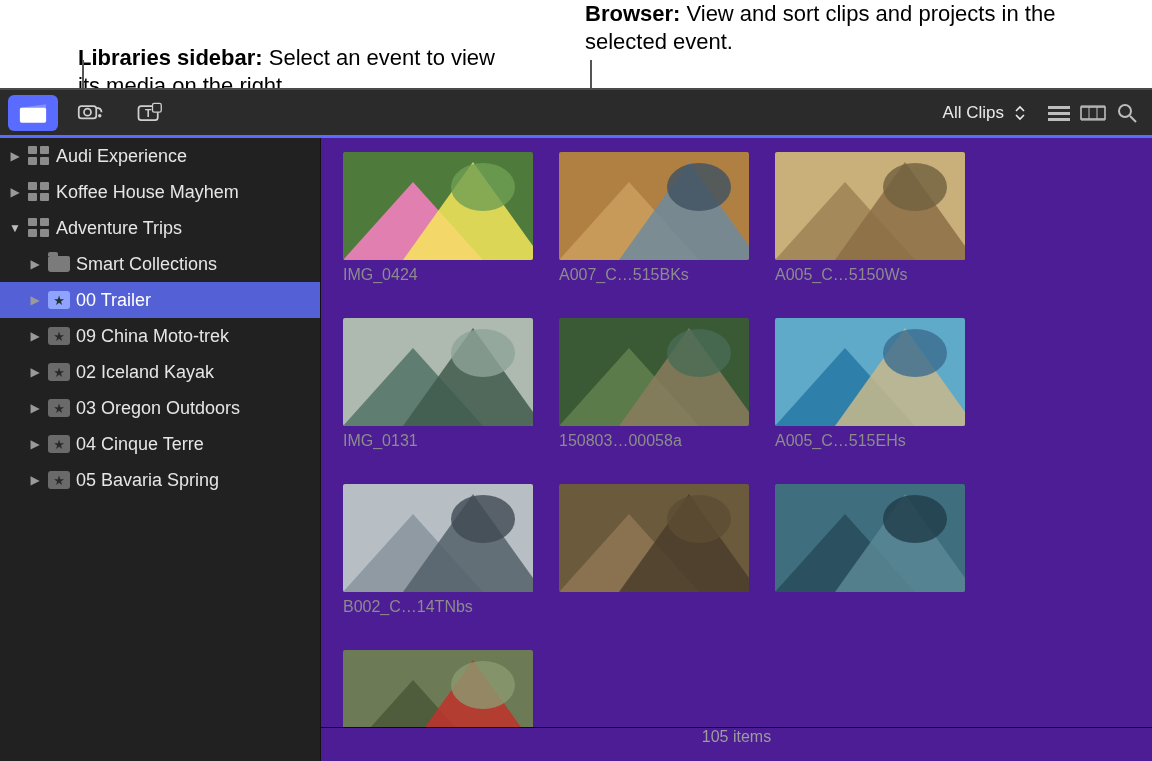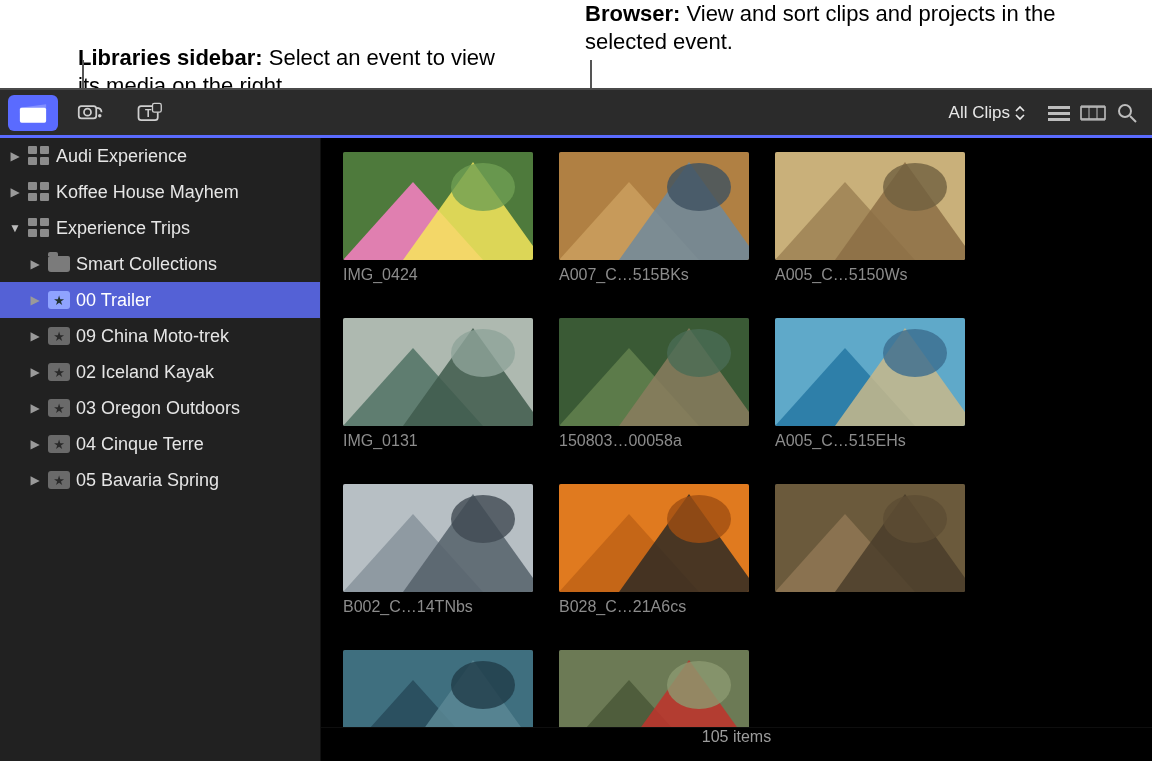--- a/index.html
+++ b/index.html
@@ -9,39 +9,39 @@
   .anno .label{position:absolute;font-size:22px;line-height:28px;color:#000;}
   .anno .label b{font-weight:700;}
   .callout{position:absolute;width:2px;background:#555;}
   
   .app{position:absolute;left:0;top:88px;width:1152px;height:672px;background:#1c1c1c;border-top:2px solid #4a4a4a;}
   .toolbar{height:48px;background:#2b2b2b;display:flex;align-items:center;border-bottom:3px solid #5a6bff;padding:0 8px;box-sizing:border-box;}
   .tb-btn{width:50px;height:36px;display:flex;align-items:center;justify-content:center;border-radius:6px;color:#cfcfcf;margin-right:8px;}
   .tb-btn.active{background:#5a6bff;color:#fff;}
   .tb-btn svg{width:28px;height:22px;}
   .spacer{flex:1;}
-  .filter-dd{color:#e8e8e8;font-size:17px;padding:4px 2px;display:flex;align-items:center;gap:4px;margin-right:14px;}
+  .filter-dd{color:#e8e8e8;font-size:17px;padding:4px 2px;display:flex;align-items:center;gap:10px;margin-right:14px;}
   .tb-ico{width:34px;height:34px;display:flex;align-items:center;justify-content:center;color:#bdbdbd;}
   .content{display:flex;height:624px;}
   
   .sidebar{width:320px;background:#212121;color:#e6e6e6;font-size:18px;overflow:auto;}
   .lib-row,.ev-row{display:flex;align-items:center;height:36px;padding-left:8px;box-sizing:border-box;gap:6px;white-space:nowrap;}
   .ev-row{padding-left:28px;}
   .ev-row.selected{background:#5461d6;color:#fff;}
   .tri{width:14px;text-align:center;color:#9a9a9a;font-size:12px;}
   .tri.down{color:#bcbcbc;}
   .lib-ico{display:inline-flex;width:22px;height:20px;}
   .lib-ico rect{fill:#8b8b8b;}
   .ev-ico{display:inline-flex;width:22px;height:20px;align-items:center;justify-content:center;}
   .ev-box{width:22px;height:18px;background:#6a6a6a;border-radius:3px;display:flex;align-items:center;justify-content:center;color:#2a2a2a;font-size:13px;line-height:1;}
   .ev-row.selected .ev-box{background:#8fa3ff;color:#233;}
   .folder-ico{width:22px;height:16px;background:#7b7b7b;border-radius:2px 2px 3px 3px;position:relative;}
   .folder-ico:before{content:"";position:absolute;top:-4px;left:0;width:10px;height:4px;background:#7b7b7b;border-radius:2px 2px 0 0;}
   
-  .browser{flex:1;background:#000000;display:flex;flex-direction:column;border-left:1px solid #111;}
+  .browser{flex:1;background:#4c1d95;display:flex;flex-direction:column;border-left:1px solid #111;}
   .grid{flex:1;overflow:auto;padding:14px 14px 0 22px;}
   .grid-inner{display:grid;grid-template-columns:repeat(3,190px);gap:34px 26px;}
   .clip{width:190px;}
   .thumb{width:190px;height:108px;background:#3a3a3a;border-radius:2px;overflow:hidden;}
   .thumb svg{width:100%;height:100%;display:block;}
   .clip-label{margin-top:6px;color:#8c8c8c;font-size:16px;white-space:nowrap;overflow:hidden;text-overflow:ellipsis;}
   .status{height:34px;border-top:1px solid #0e0e0e;color:#9c9c9c;font-size:16px;display:flex;justify-content:center;}
 </style>
 </head>
 <body>
@@ -143,21 +143,21 @@
           <div class="lib-row">
             <span class="tri down">▼</span>
             <span class="lib-ico">
               <svg width="22" height="20" viewBox="0 0 22 20">
                 <rect x="0" y="0" width="9" height="8" rx="1"></rect>
                 <rect x="12" y="0" width="9" height="8" rx="1"></rect>
                 <rect x="0" y="11" width="9" height="8" rx="1"></rect>
                 <rect x="12" y="11" width="9" height="8" rx="1"></rect>
               </svg>
             </span>
-            <span>Experience Trips</span>
+            <span>Adventure Trips</span>
           </div>
           <div class="ev-row">
             <span class="tri">▶</span>
             <span class="ev-ico">
               <span class="folder-ico"></span>
             </span>
             <span>Smart Collections</span>
           </div>
           <div class="ev-row selected">
             <span class="tri">▶</span>
@@ -275,31 +275,20 @@
               <div class="clip">
                 <div class="thumb">
                   <svg viewBox="0 0 190 108" preserveAspectRatio="none">
                     <rect width="190" height="108" fill="#b7bfc4"></rect>
                     <polygon points="0,108 70,30 140,108" fill="#8f9aa2"></polygon>
                     <polygon points="60,108 130,10 200,108" fill="#55606a" opacity="0.85"></polygon>
                     <ellipse cx="140" cy="35" rx="32" ry="24" fill="#404a53" opacity="0.8"></ellipse>
                   </svg>
                 </div>
                 <div class="clip-label">B002_C…14TNbs</div>
-              </div>
-              <div class="clip">
-                <div class="thumb">
-                  <svg viewBox="0 0 190 108" preserveAspectRatio="none">
-                    <rect width="190" height="108" fill="#e07a1f"></rect>
-                    <polygon points="0,108 70,30 140,108" fill="#c56617"></polygon>
-                    <polygon points="60,108 130,10 200,108" fill="#2e2a24" opacity="0.85"></polygon>
-                    <ellipse cx="140" cy="35" rx="32" ry="24" fill="#a04f12" opacity="0.8"></ellipse>
-                  </svg>
-                </div>
-                <div class="clip-label">B028_C…21A6cs</div>
               </div>
               <div class="clip">
                 <div class="thumb">
                   <svg viewBox="0 0 190 108" preserveAspectRatio="none">
                     <rect width="190" height="108" fill="#6b5a3c"></rect>
                     <polygon points="0,108 70,30 140,108" fill="#8a7250"></polygon>
                     <polygon points="60,108 130,10 200,108" fill="#4a3d2a" opacity="0.85"></polygon>
                     <ellipse cx="140" cy="35" rx="32" ry="24" fill="#5d4c33" opacity="0.8"></ellipse>
                   </svg>
                 </div>

